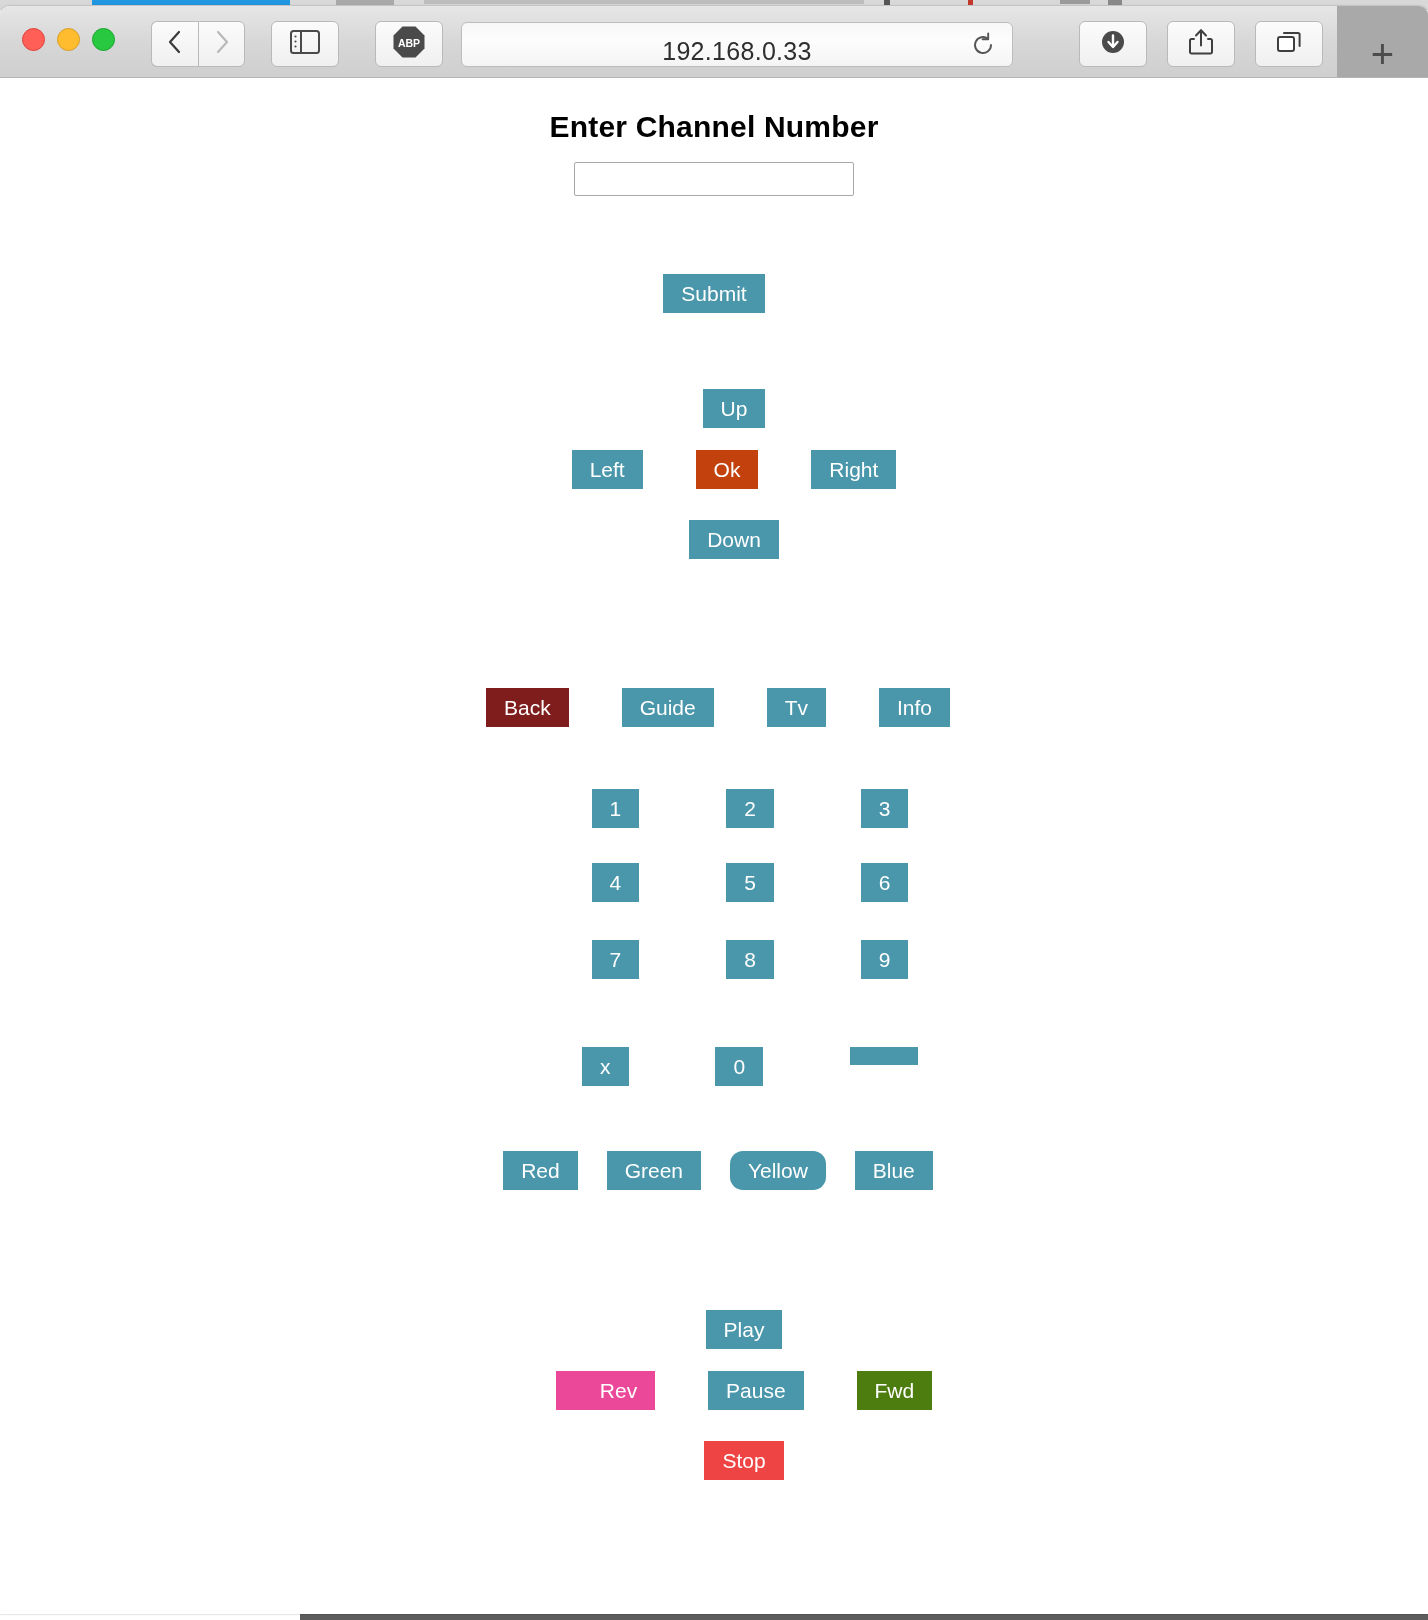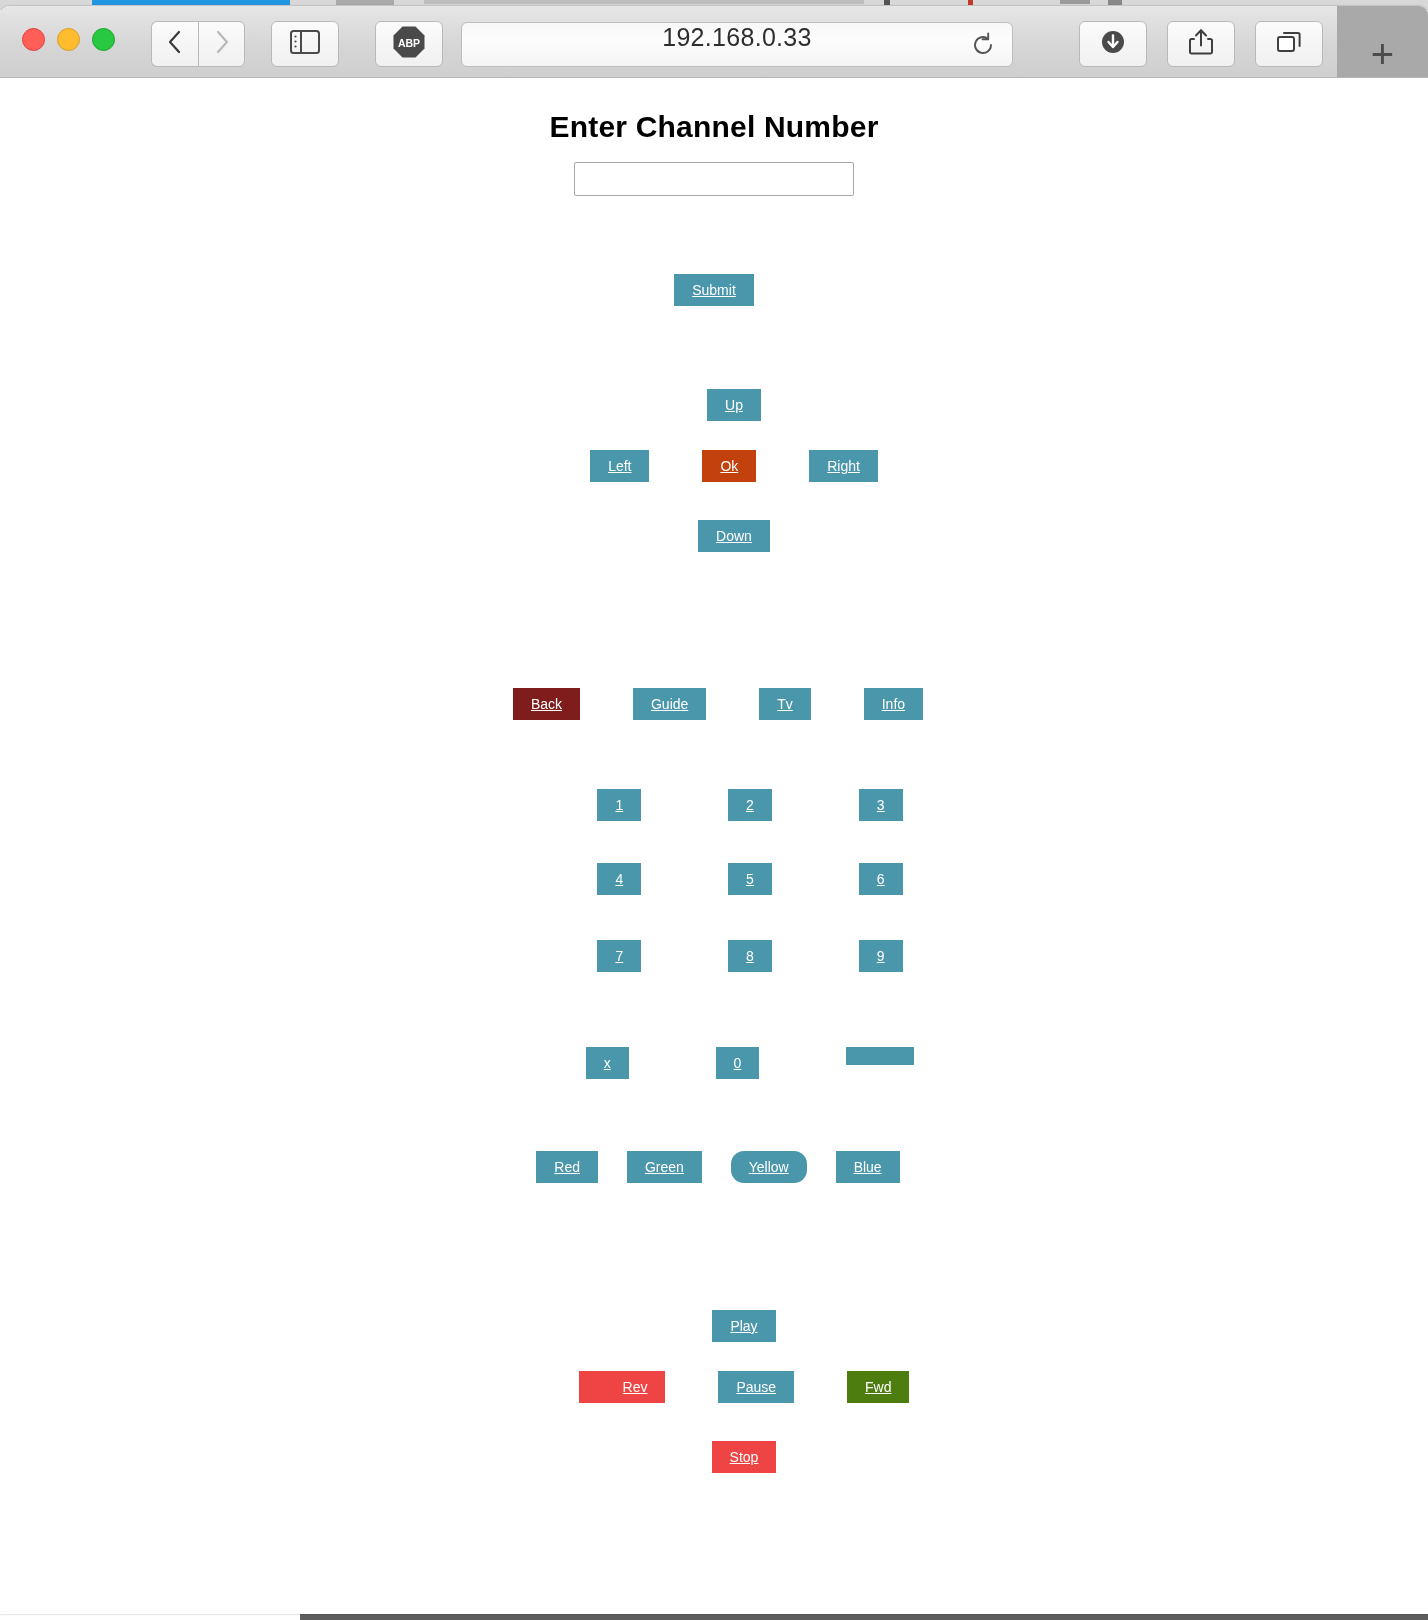--- a/index.html
+++ b/index.html
@@ -126,21 +126,21 @@
 
   #url-bar {
     position: absolute;
     left: 461px; top: 16px;
     width: 552px; height: 45px;
     background: linear-gradient(to bottom, #f7f7f7, #fdfdfd 40%, #f4f4f4);
     border: 1px solid #bdbdbd;
     border-radius: 6px;
     box-sizing: border-box;
     display: flex;
-    align-items: flex-start;
+    align-items: flex-end;
     justify-content: center;
   }
   #url-text {
     font-size: 25px;
     color: #2e2e2e;
     letter-spacing: 0.3px;
   }
   #reload-button {
     position: absolute;
     right: 14px; top: 50%;
@@ -202,28 +202,27 @@
     color: #000;
   }
 
   .btn {
     display: inline-block;
     background: #4a96aa;
     color: #ffffff;
     border: none;
     border-radius: 0;
     font-family: "Liberation Sans", sans-serif;
-    font-size: 14px;
+    font-size: 21px;
     line-height: 1;
     padding: 9px 18px;
     box-sizing: border-box;
     cursor: pointer;
     vertical-align: top;
     text-align: center;
-    text-decoration: underline;
   }
   .btn.empty { min-width: 68px; }
 
   .btn-row {
     position: absolute;
     left: 0;
     width: 100%;
     text-align: center;
     white-space: nowrap;
   }
@@ -448,21 +447,21 @@
       <span class="spacer-20"></span>
       <button class="btn" style="background: rgb(74, 150, 170); color: rgb(255, 255, 255);">Blue</button>
     </div>
 
 
     <div class="btn-row" id="row-play">
       <button class="btn" style="background: rgb(74, 150, 170); color: rgb(255, 255, 255);">Play</button>
     </div>
 
     <div class="btn-row" id="row-rpf">
-      <button class="btn" style="background: #ef4444; color: rgb(255, 255, 255); padding-left: 44px;">Rev</button>
+      <button class="btn" style="background: #ec4899; color: rgb(255, 255, 255); padding-left: 44px;">Rev</button>
       <span class="spacer-44"></span>
       <button class="btn" style="background: rgb(74, 150, 170); color: rgb(255, 255, 255);">Pause</button>
       <span class="spacer-44"></span>
       <button class="btn" style="background: #4d7c0f; color: rgb(255, 255, 255);">Fwd</button>
     </div>
 
     <div class="btn-row" id="row-stop">
       <button class="btn" style="background: #ef4444; color: rgb(255, 255, 255);">Stop</button>
     </div>
 

